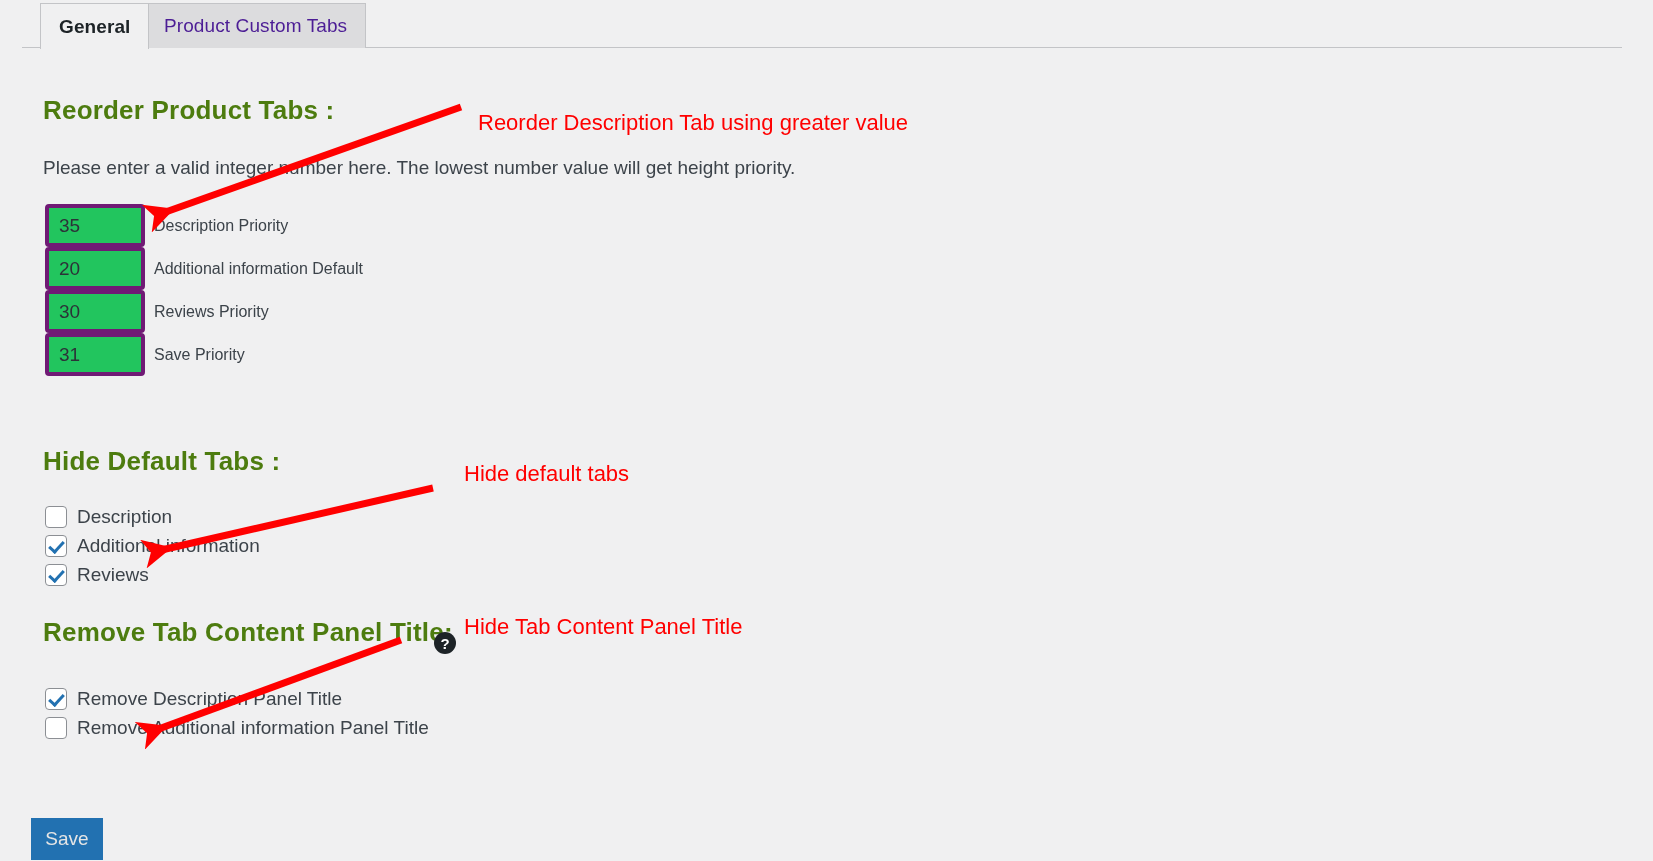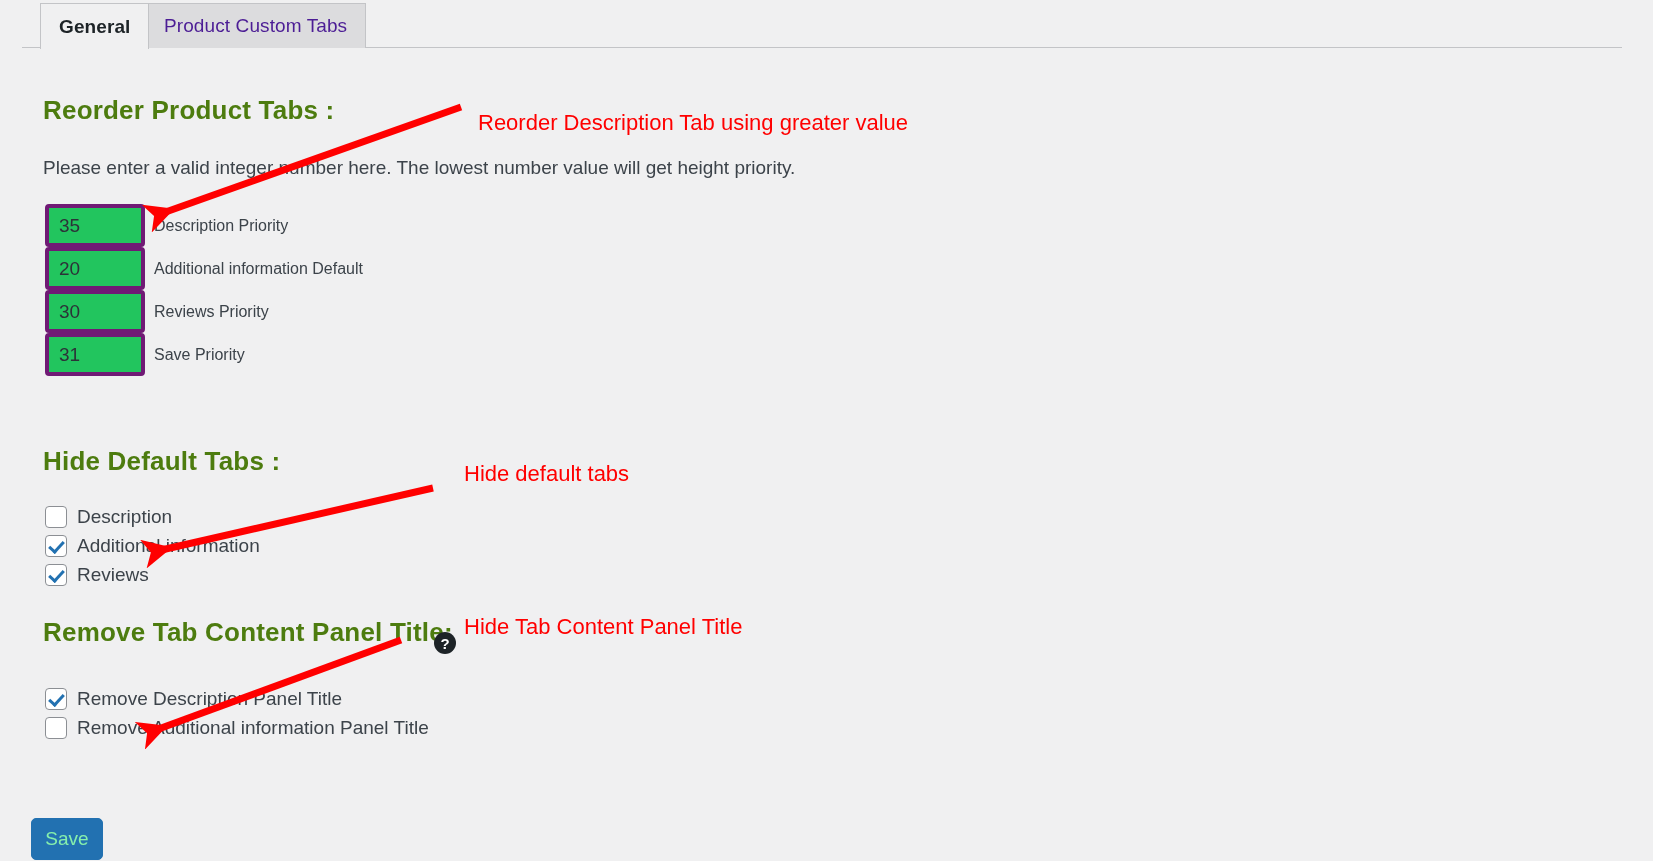--- a/index.html
+++ b/index.html
@@ -176,22 +176,22 @@
 
   
   .save-button {
     position: absolute;
     left: 31px;
     top: 769px;
     width: 72px;
     height: 42px;
     background: #2271b1;
     border: 1px solid #2271b1;
-    border-radius: 5px;
-    color: #86efac;
+    border-radius: 0;
+    color: #e5e5e5;
     font-family: "Liberation Sans", sans-serif;
     font-size: 19px;
     cursor: pointer;
     padding: 0;
   }
 
   
   .annotation-layer {
     position: absolute;
     left: 0;

